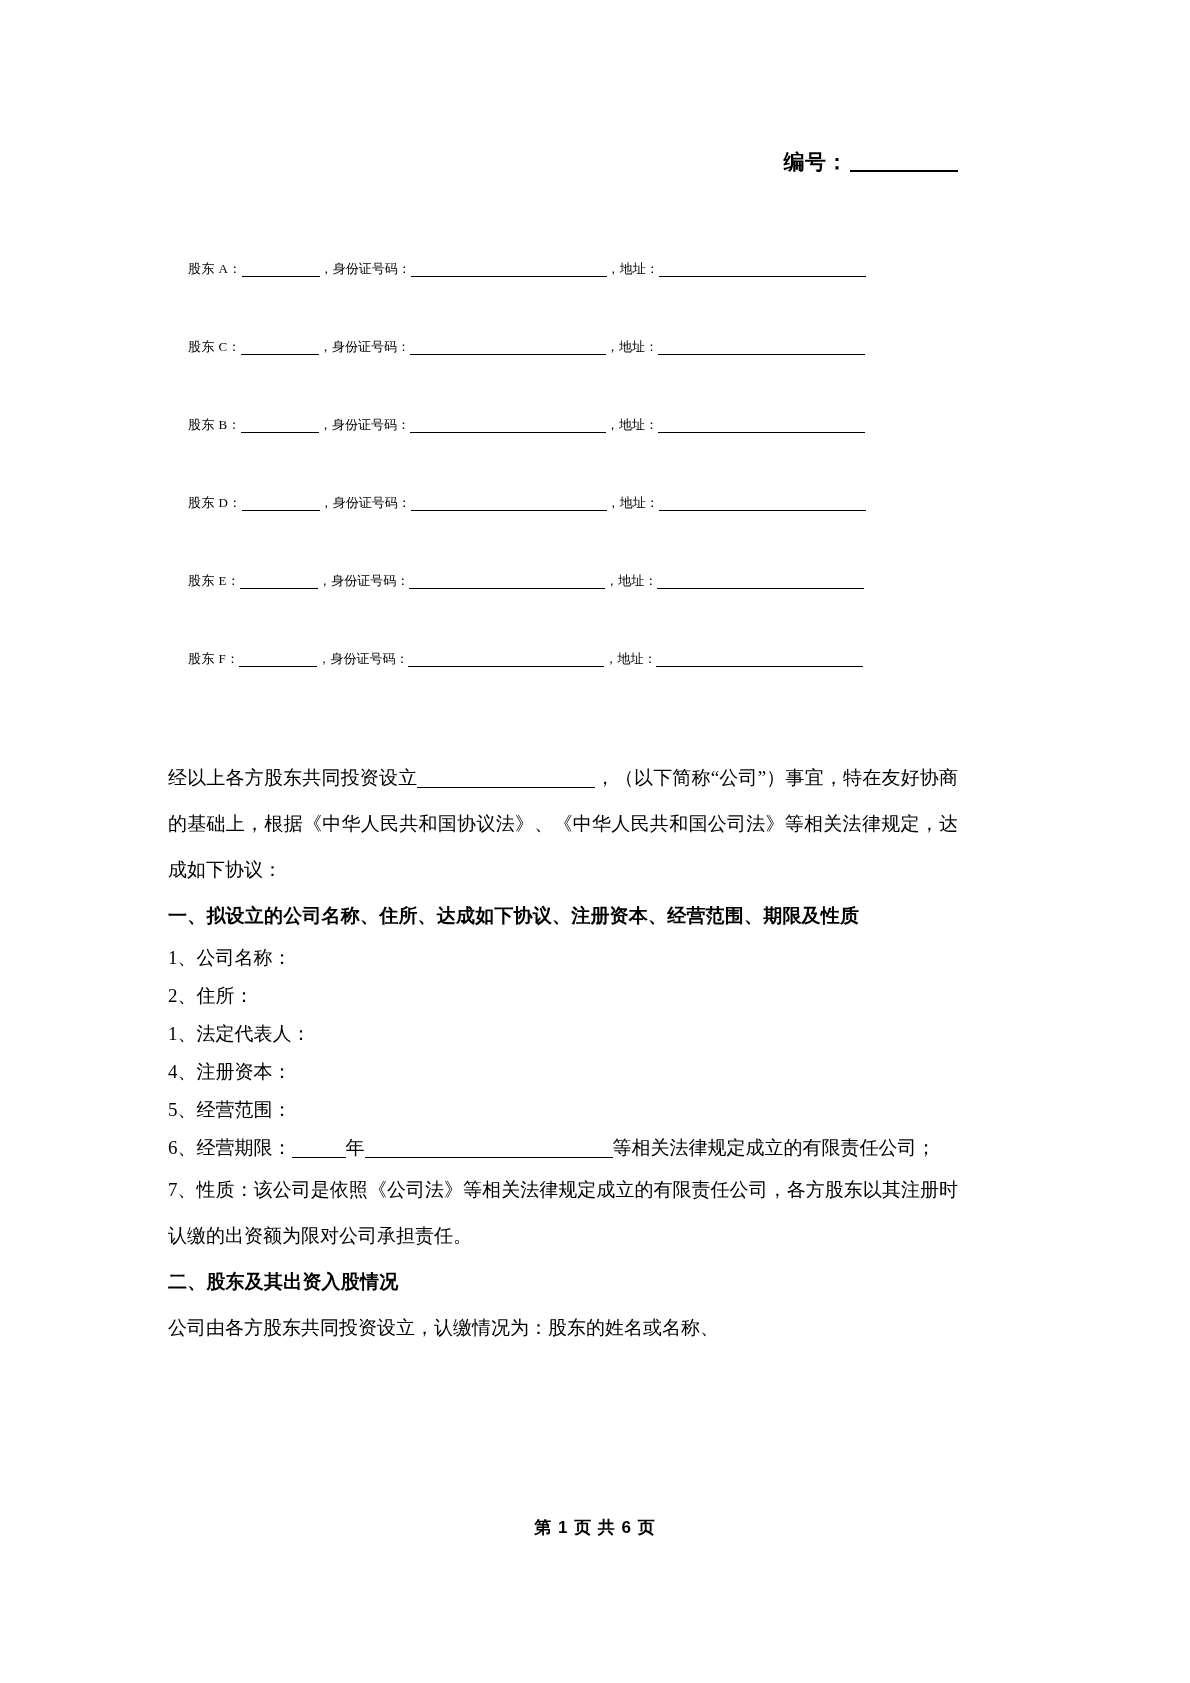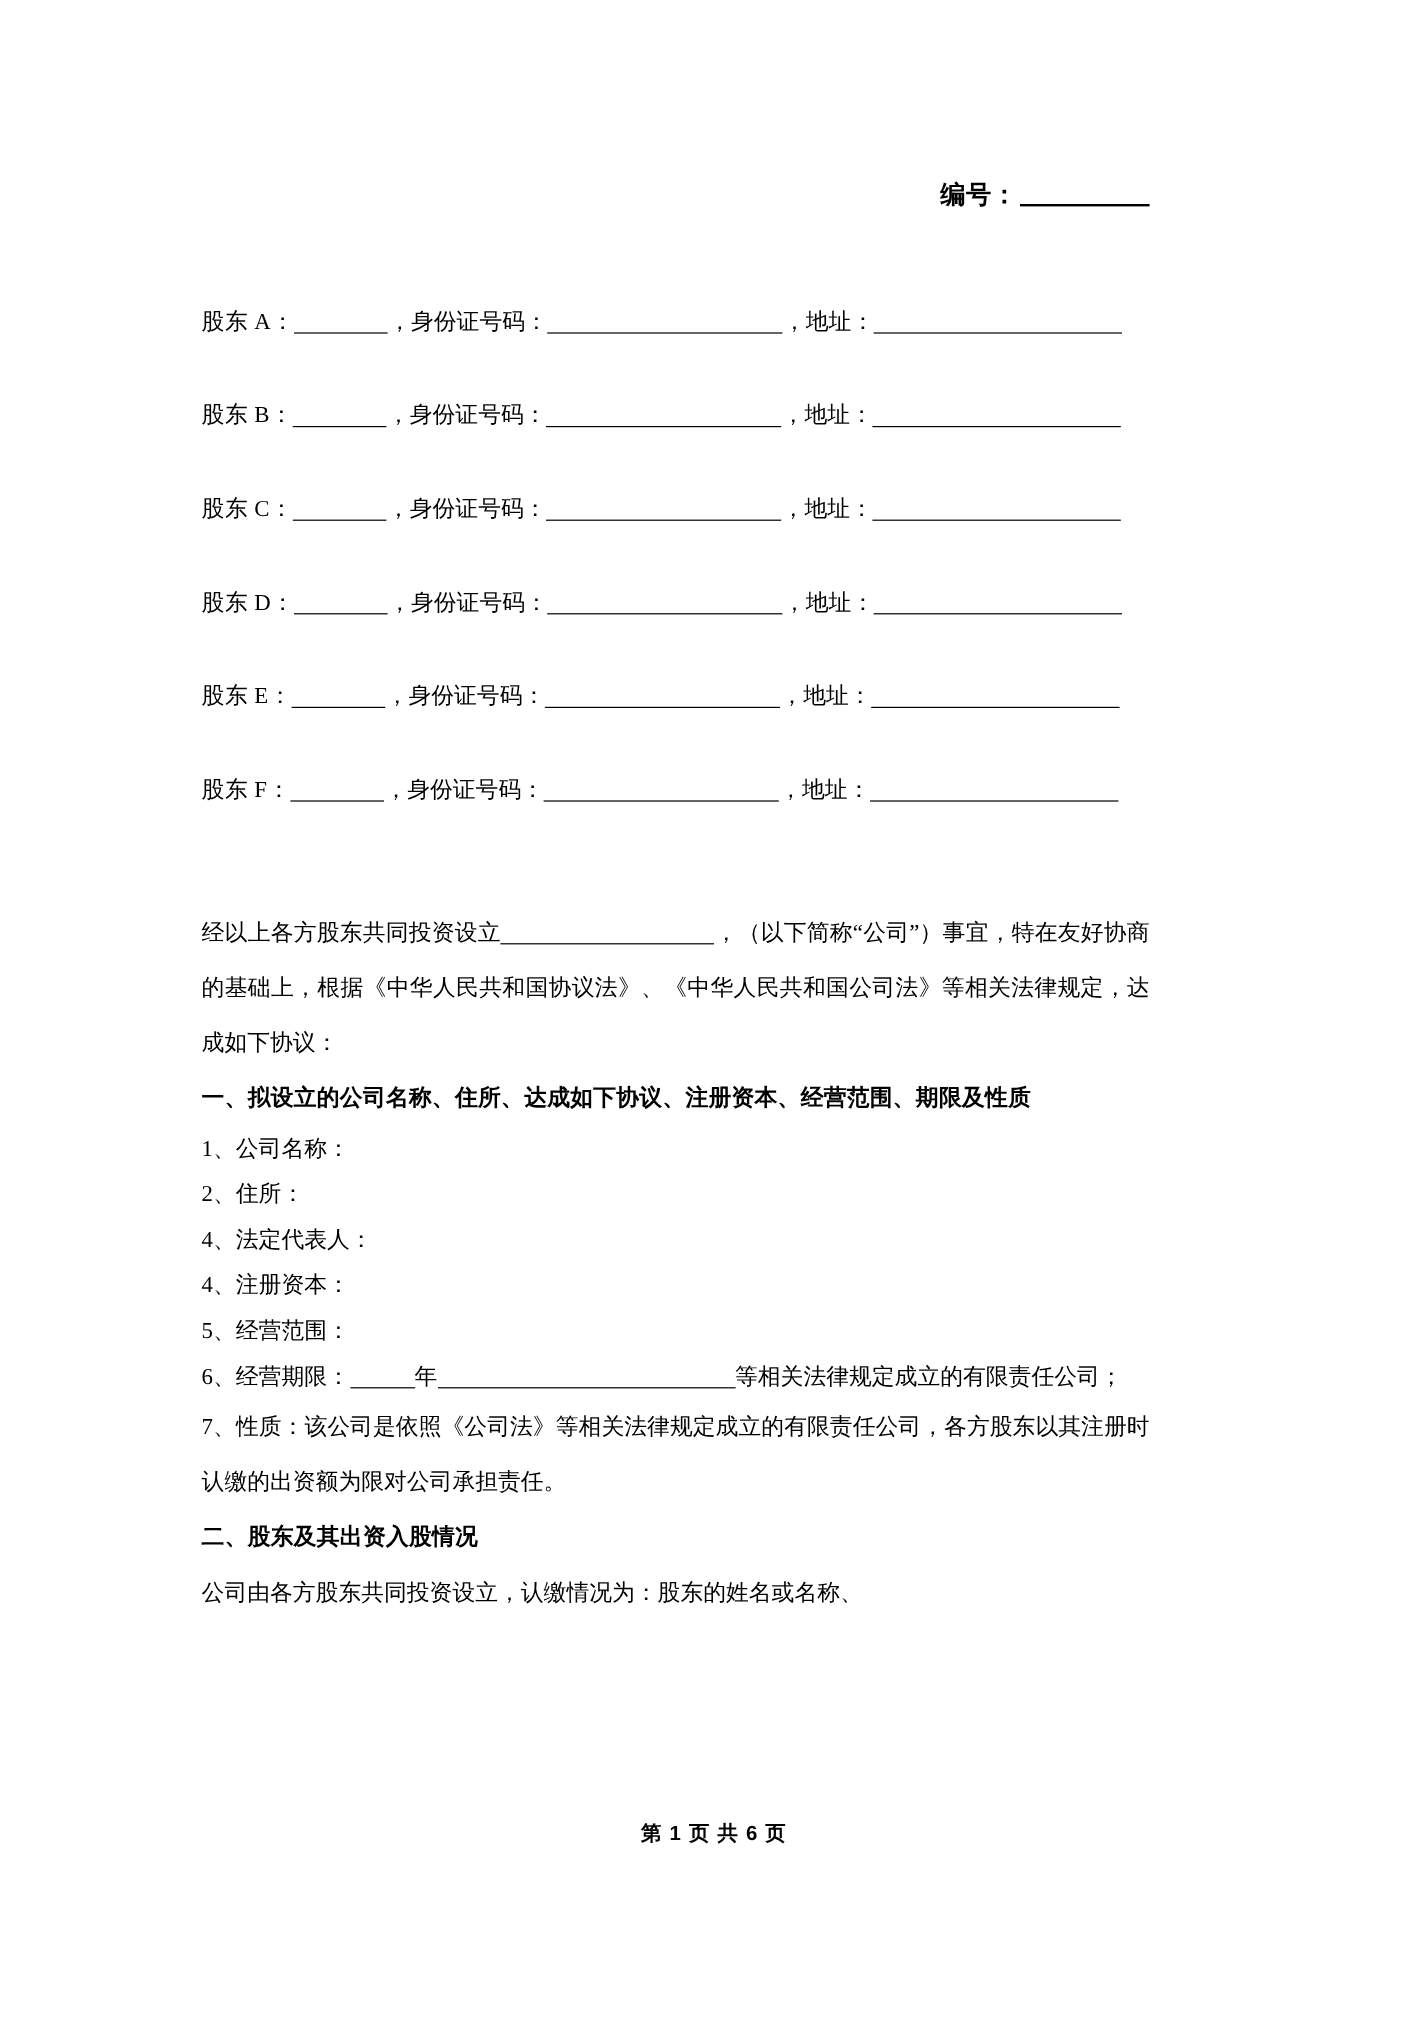--- a/index.html
+++ b/index.html
@@ -52,24 +52,25 @@
     font-weight: bold;
     letter-spacing: 1px;
     font-family: "Liberation Sans", "DejaVu Sans", sans-serif;
   }
 
   
   .party-list {
     margin-top: 54px;
   }
   .party-row {
-    font-size: 19px;
+    font-size: 13px;
     height: 78px;
     line-height: 78px;
     white-space: nowrap;
+    margin-left: 20px;
   }
   .party-row .lbl { letter-spacing: 0.4px; }
   .u {
     display: inline-block;
     border-bottom: 1.6px solid #000;
     vertical-align: -4px;
   }
   .u-name { width: 78px; }
   .u-id   { width: 196px; }
   .u-addr { width: 207px; }
@@ -156,25 +157,25 @@
     </div>
 
 
     <div class="party-list">
 
       <div class="party-row">
         <span class="lbl">股东 A：</span><span class="u u-name"></span><span>，身份证号码：</span><span class="u u-id"></span><span>，地址：</span><span class="u u-addr"></span>
       </div>
 
       <div class="party-row">
+        <span class="lbl">股东 C：</span><span class="u u-name"></span><span>，身份证号码：</span><span class="u u-id"></span><span>，地址：</span><span class="u u-addr"></span>
+      </div>
+
+      <div class="party-row">
         <span class="lbl">股东 B：</span><span class="u u-name"></span><span>，身份证号码：</span><span class="u u-id"></span><span>，地址：</span><span class="u u-addr"></span>
-      </div>
-
-      <div class="party-row">
-        <span class="lbl">股东 C：</span><span class="u u-name"></span><span>，身份证号码：</span><span class="u u-id"></span><span>，地址：</span><span class="u u-addr"></span>
       </div>
 
       <div class="party-row">
         <span class="lbl">股东 D：</span><span class="u u-name"></span><span>，身份证号码：</span><span class="u u-id"></span><span>，地址：</span><span class="u u-addr"></span>
       </div>
 
       <div class="party-row">
         <span class="lbl">股东 E：</span><span class="u u-name"></span><span>，身份证号码：</span><span class="u u-id"></span><span>，地址：</span><span class="u u-addr"></span>
       </div>
 
@@ -186,21 +187,21 @@
 
     <div class="para-block">
       <p class="para"><span>经以上各方股东共同投资设立</span><span class="u-company"></span><span>，（以下简称“公司”）事宜，特在友好协商的基础上，根据《中华人民共和国协议法》、《中华人民共和国公司法》等相关法律规定，达成如下协议：</span></p>
     </div>
 
     <h2 class="section section-one">一、拟设立的公司名称、住所、达成如下协议、注册资本、经营范围、期限及性质</h2>
 
     <div class="items">
       <div class="item">1、公司名称：</div>
       <div class="item">2、住所：</div>
-      <div class="item">4、法定代表人：</div>
+      <div class="item">1、法定代表人：</div>
       <div class="item">4、注册资本：</div>
       <div class="item">5、经营范围：</div>
 
       <div class="item">
         <span>6、经营期限：</span><span class="u-years"></span><span>年</span><span class="u-term"></span><span>等相关法律规定成立的有限责任公司；</span>
       </div>
 
       <p class="para item-wrap">7、性质：该公司是依照《公司法》等相关法律规定成立的有限责任公司，各方股东以其注册时认缴的出资额为限对公司承担责任。</p>
     </div>
 

